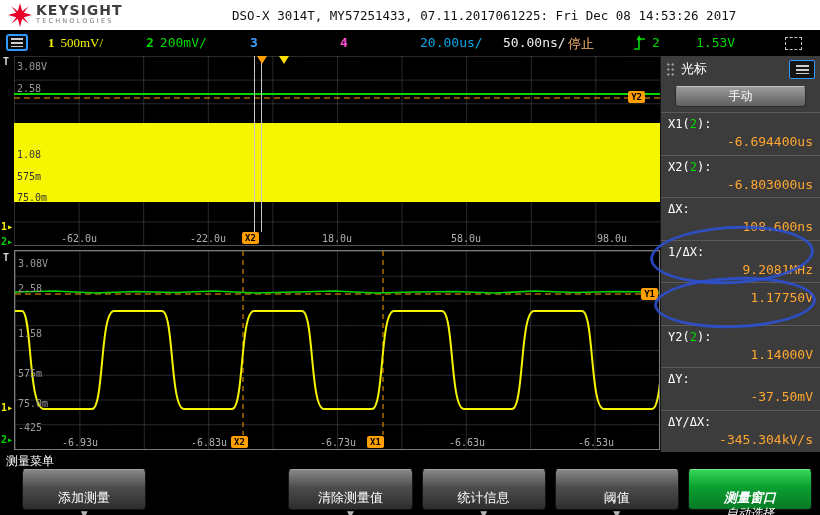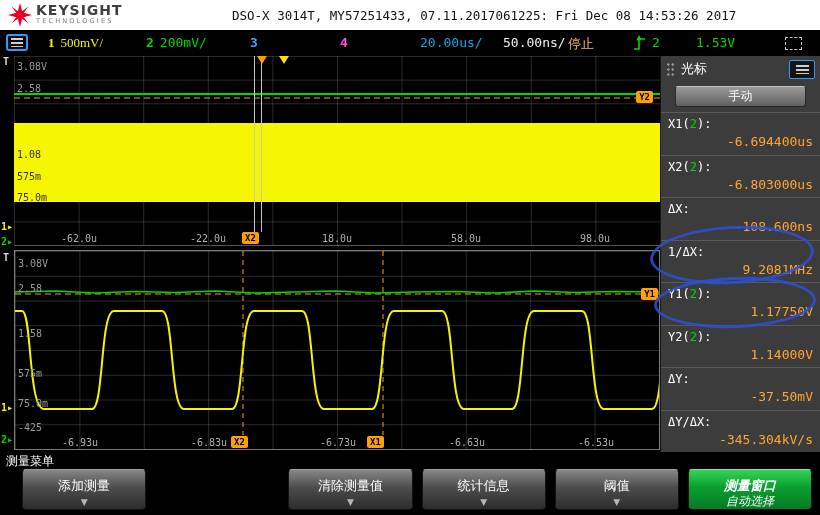--- a/index.html
+++ b/index.html
@@ -57,21 +57,21 @@
   .rows { position:absolute; top:56px; bottom:0; left:0; right:0; display:flex; flex-direction:column; }
   .row { flex:1; border-top:1px solid #5a5a5a; padding:4px 7px 0; }
   .row .lab { color:#fff; font-size:12px; line-height:14px; }
   .row .lab .ch { color:#00d800; }
   .row .val { color:#ffa633; font-size:13px; text-align:right; margin-top:3px; }
 
   
   .menu { position:absolute; top:452px; left:0; width:820px; height:63px; background:#000; }
   .menu-title { position:absolute; top:1px; left:6px; color:#fff; font-size:12px; font-family:"DejaVu Sans",sans-serif; }
   .keys { position:absolute; top:17px; left:22px; right:8px; display:flex; gap:9px; }
-  .key { flex:1; height:41px; border-radius:4px; color:#fff; font-size:13px; text-align:center; padding-top:8px;
+  .key { flex:1; height:41px; border-radius:4px; color:#fff; font-size:13px; text-align:center; padding-top:20px;
          background:linear-gradient(#878787, #4c4c4c 45%, #2d2d2d); border:1px solid #141414; border-top-color:#a0a0a0;
          font-family:"DejaVu Sans",sans-serif; cursor:pointer; }
   .key .arr { display:block; color:#b5b5b5; font-size:9px; line-height:12px; margin-top:2px; }
   .key.disabled { color:#8f8f8f;margin-top:48px; }
   .key.green { background:linear-gradient(#35d455, #0a9e30 45%, #077a25); border-top-color:#7fe896; font-weight:bold;font-style:italic; }
   .key.green .l2 { display:block; font-size:12px; line-height:14px; font-weight:normal; }
   .key .l1 { display:block; line-height:16px; }
 
   
   .ell { position:absolute; border:3px solid #2b50d6; border-radius:50%; opacity:.85; pointer-events:none; z-index:9; }
@@ -139,23 +139,23 @@
       </svg>
       <div class="ylab gray" style="top:6px">3.08V</div>
       <div class="ylab gray" style="top:28px">2.58</div>
       <div class="ylab dark" style="top:94px">1.08</div>
       <div class="ylab dark" style="top:116px">575m</div>
       <div class="ylab dark" style="top:137px">75.0m</div>
       <div class="xlab" style="left:37px">-62.0u</div>
       <div class="xlab" style="left:166px">-22.0u</div>
       <div class="xlab" style="left:295px">18.0u</div>
       <div class="xlab" style="left:424px">58.0u</div>
-      <div class="xlab" style="left:553px">98.0u</div>
+      <div class="xlab" style="left:570px">98.0u</div>
       <div class="ctag" style="left:228px; bottom:1px">X2</div>
-      <div class="ctag" style="right:7px; top:35px">Y2</div>
+      <div class="ctag" style="right:15px; top:35px">Y2</div>
     </div>
 
     <div class="panel panel-bottom">
       <svg class="traces" width="644" height="198">
         <line x1="228" y1="0" x2="228" y2="184" stroke="#ff9f00" stroke-width="1" stroke-dasharray="5 4"></line>
         <line x1="368" y1="0" x2="368" y2="184" stroke="#ff9f00" stroke-width="1" stroke-dasharray="5 4"></line>
         <line x1="0" y1="43" x2="644" y2="43" stroke="#ff9f00" stroke-width="1" stroke-dasharray="6 4"></line>
         <polyline points="0,41 40,40 80,42 120,40.5 160,41.5 200,40 240,42 280,41 320,40 360,42 400,41 440,40.5 480,42 520,40 560,41.5 600,40.5 644,41" fill="none" stroke="#00d800" stroke-width="1.6"></polyline>
         <path d="M0,60 H7 C17,60 13,158 29,158 H77 C89,158 85,60 99,60 H147 C159,60 155,158 169,158 H217 C229,158 225,60 239,60 H287 C299,60 295,158 309,158 H357 C369,158 365,60 379,60 H427 C439,60 435,158 449,158 H497 C509,158 505,60 519,60 H567 C579,60 575,158 589,158 H637 C649,158 645,60 659,60" fill="none" stroke="#f4f400" stroke-width="2" stroke-linejoin="round"></path>
       </svg>
@@ -196,21 +196,20 @@
       </div>
       <div class="row">
         <div class="lab"><span>ΔX:</span><span class="ch"></span><span></span></div>
         <div class="val">-108.600ns</div>
       </div>
       <div class="row">
         <div class="lab"><span>1/ΔX:</span><span class="ch"></span><span></span></div>
         <div class="val">9.2081MHz</div>
       </div>
       <div class="row">
-        <div class="lab"><span>Y1(</span><span class="ch">2</span><span>):</span></div>
         <div class="val">1.17750V</div>
       </div>
       <div class="row">
         <div class="lab"><span>Y2(</span><span class="ch">2</span><span>):</span></div>
         <div class="val">1.14000V</div>
       </div>
       <div class="row">
         <div class="lab"><span>ΔY:</span><span class="ch"></span><span></span></div>
         <div class="val">-37.50mV</div>
       </div>

